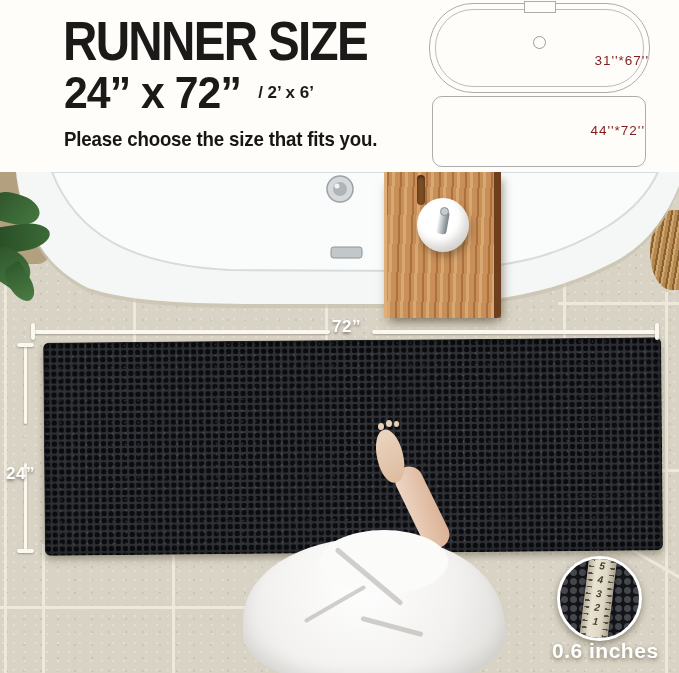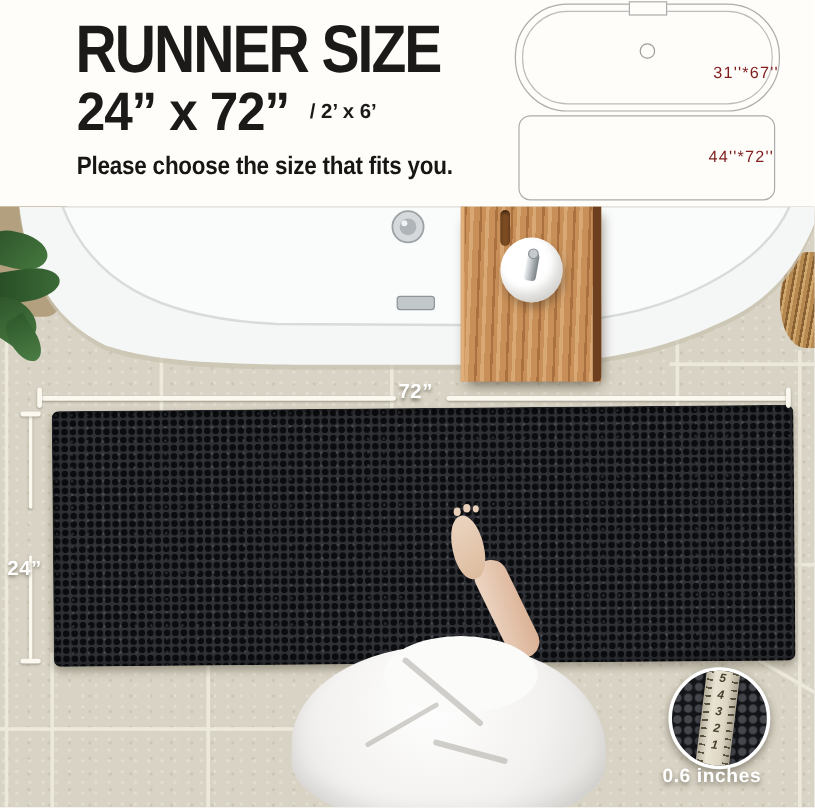--- a/index.html
+++ b/index.html
@@ -129,21 +129,21 @@
     position:absolute;left:24px;top:-6px;width:28px;height:95px;transform:rotate(7deg);
     background:linear-gradient(90deg,#b3ac9a,#e9e3d3 30%,#ded7c4 70%,#a8a190);
     box-shadow:0 0 4px rgba(0,0,0,.5);
   }
   .tape-ticks{position:absolute;top:0;width:5px;height:100%;
     background-image:repeating-linear-gradient(180deg,#554f3e 0 1.5px, transparent 1.5px 6.8px);}
   .tape-ticks.l{left:1px;} .tape-ticks.r{right:1px;}
   .tape-num{position:absolute;left:0;width:100%;text-align:center;font-size:10px;font-weight:bold;
     font-style:italic;color:#443f2e;line-height:1;}
   .thick-label{
-    position:absolute;left:552px;top:467px;width:100px;font-size:16px;font-weight:bold;color:#ffffff;
+    position:absolute;left:552px;top:467px;width:100px;font-size:21px;font-weight:bold;color:#ffffff;
     text-shadow:0 2px 4px rgba(58,52,36,.55);letter-spacing:.5px;white-space:nowrap;
   }
 </style>
 </head>
 <body>
 
 <div id="stage">
 
   <div class="hdr-title">RUNNER SIZE</div>
   <div class="hdr-sizeline">

